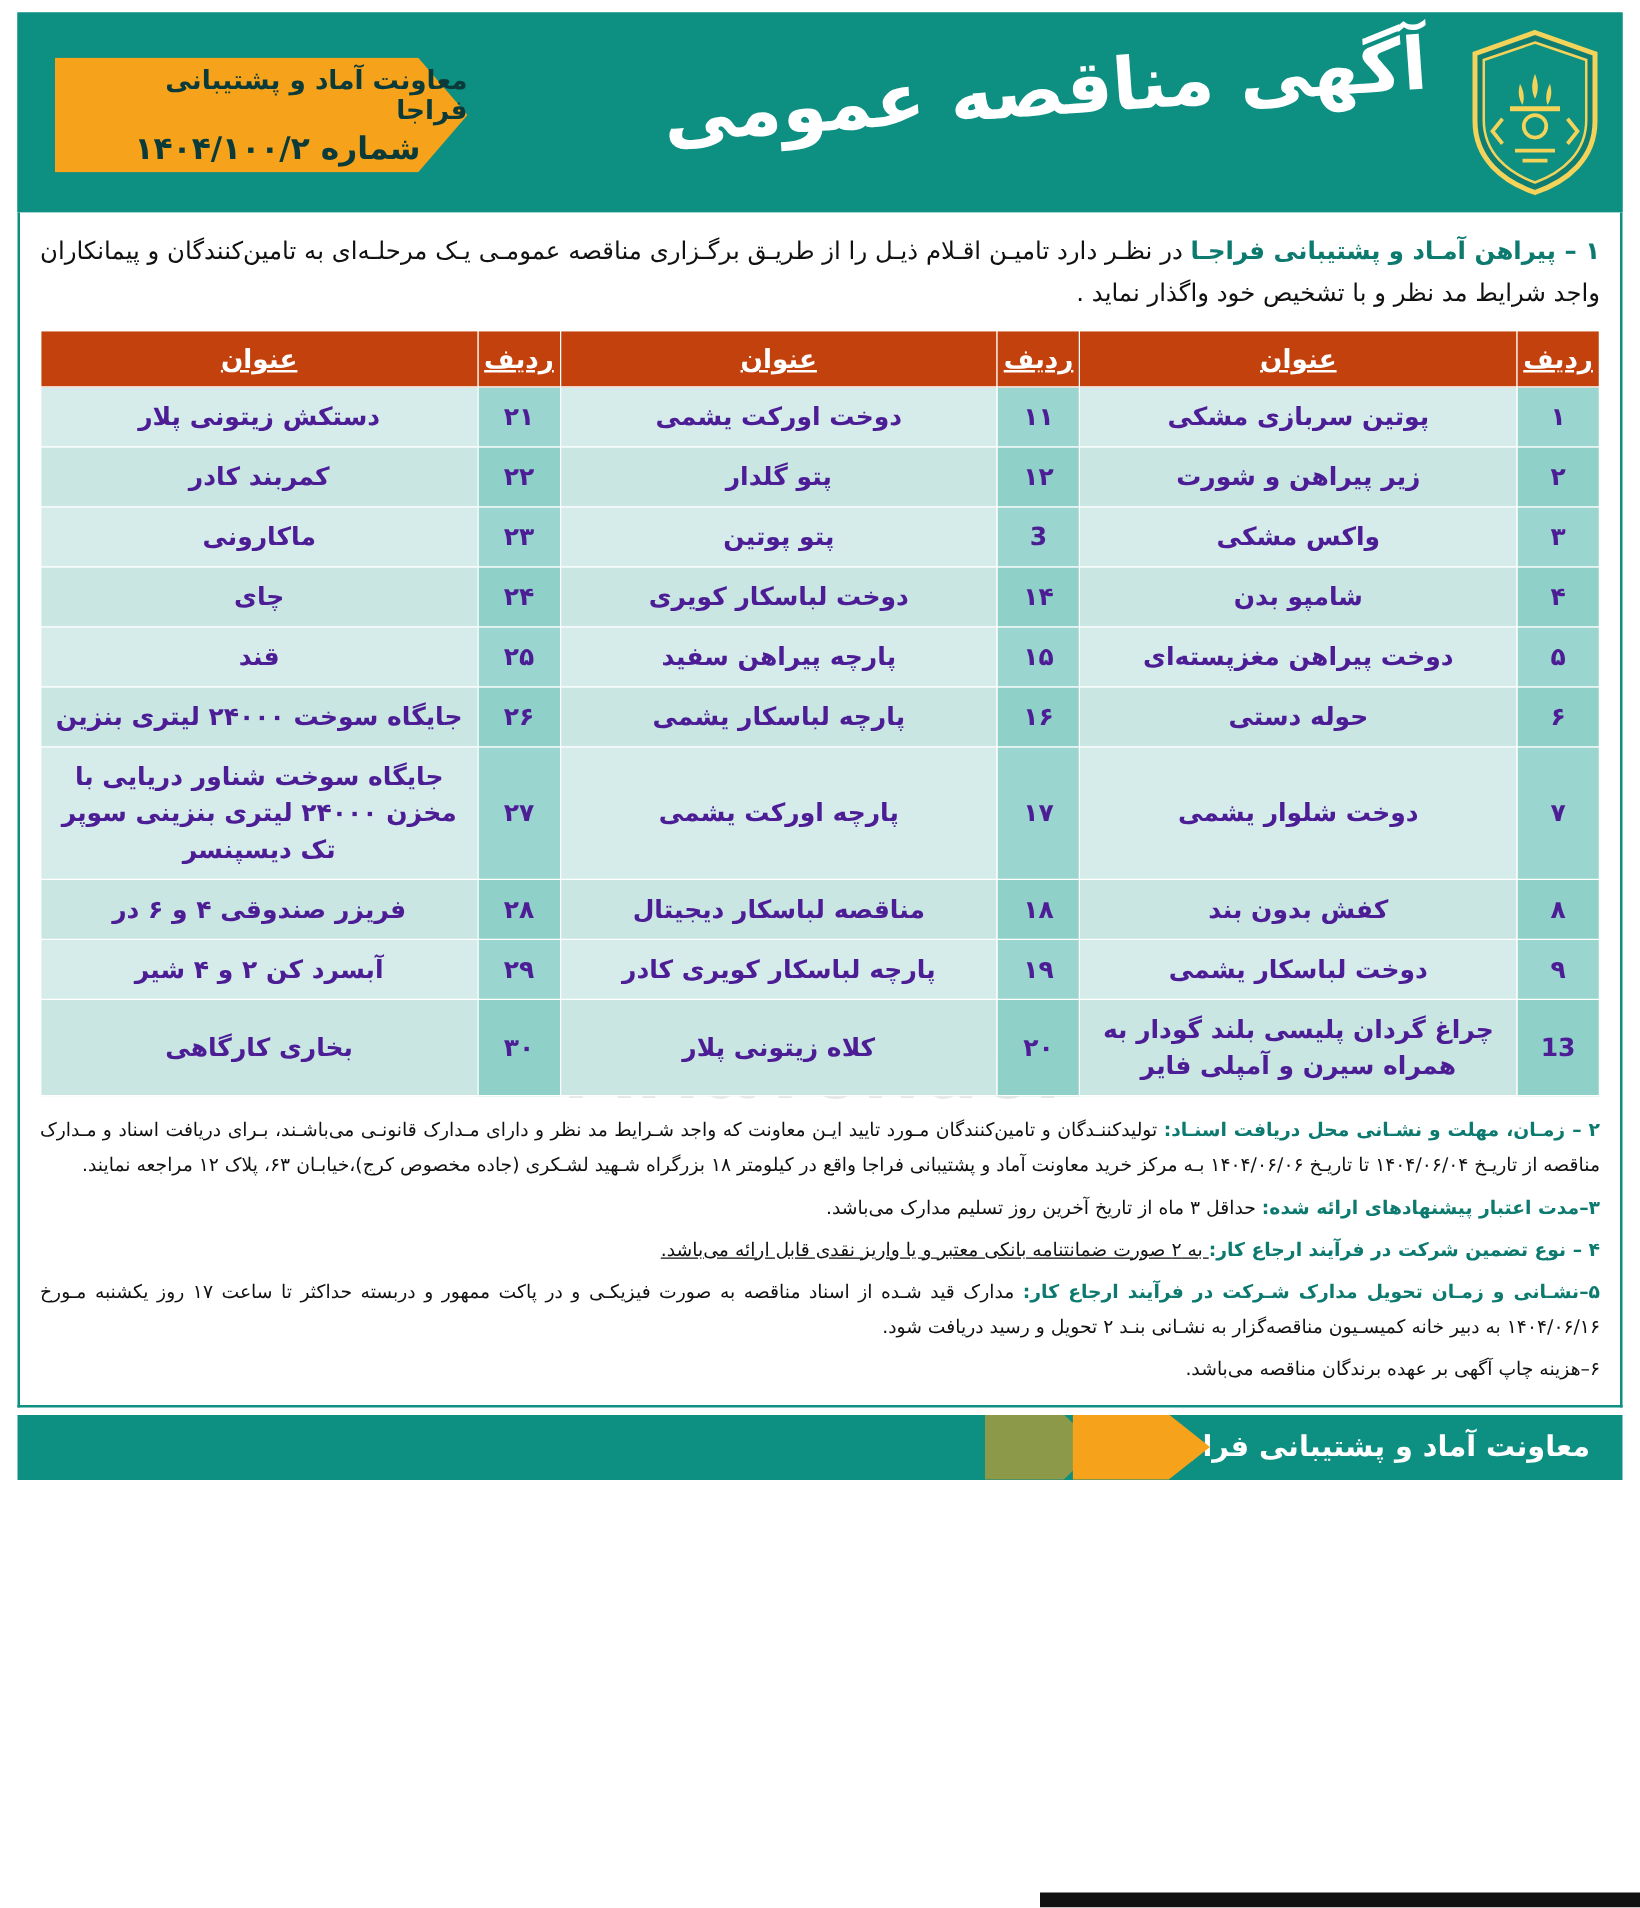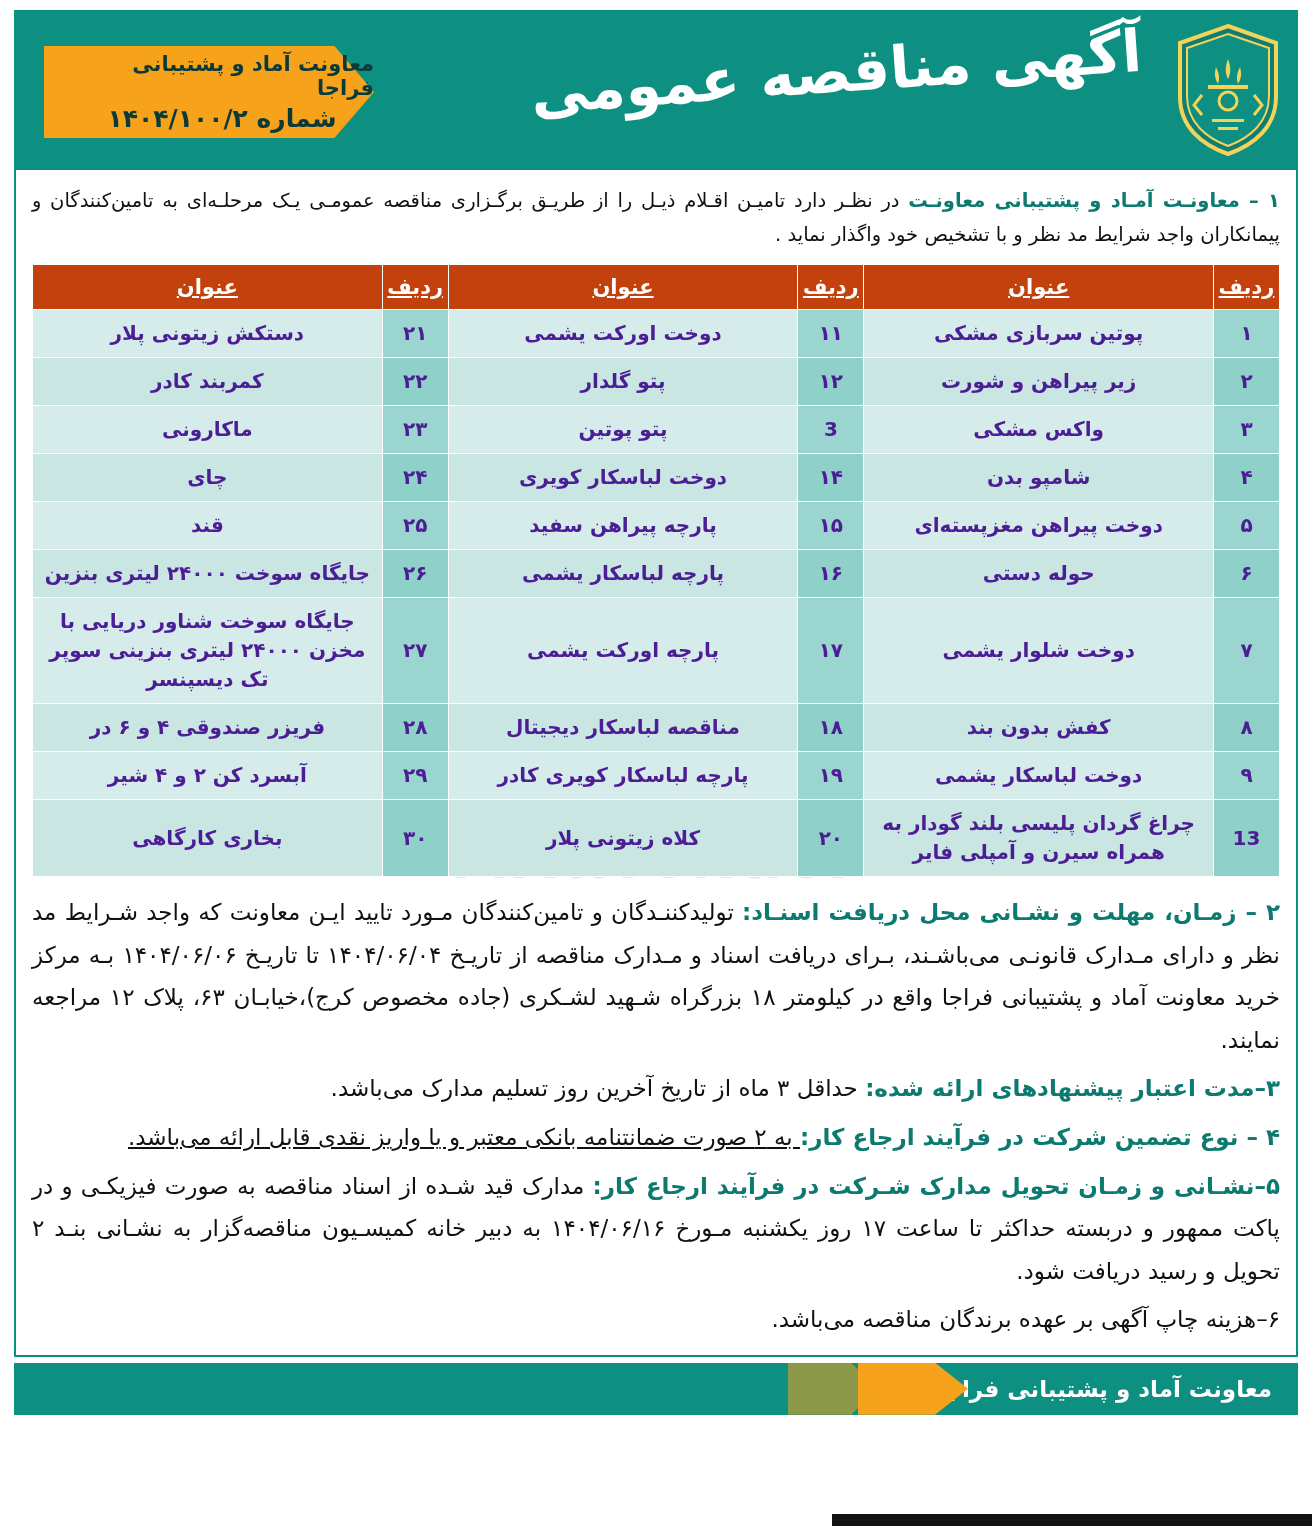--- a/index.html
+++ b/index.html
@@ -155,21 +155,21 @@
   .wm-sub {
     font-size: 26px;
     color: #bdbdbd;
     letter-spacing: 6px;
     margin-top: 6px;
   }
 
   
   .notes {
     margin-top: 14px;
-    font-size: 23px;
+    font-size: 15px;
     line-height: 1.85;
     color: #111;
     text-align: justify;
   }
   .notes p { margin: 0 0 6px 0; font-weight: bold; }
   .notes .teal { color: #0d7a70; }
   .notes .normal { font-weight: normal; }
   .notes .uline { text-decoration: underline; margin-top: 40px; }
 
   
@@ -247,21 +247,21 @@
           <div class="ribbon-line2">شماره ۱۴۰۴/۱۰۰/۲</div>
         </div>
       </div>
     </div>
   </div>
 
   <div class="body-box">
 
     <div class="intro">
       <span class="accent">۱ –</span>
-      <span class="accent">معاونـت آمـاد و پشتیبانی معاونـت</span><span class="normal"> در نظـر دارد تامیـن اقـلام ذیـل را از طریـق برگـزاری مناقصه عمومـی یـک مرحلـه‌ای به تامین‌کنندگان و پیمانکاران واجد شرایط مد نظر و با تشخیص خود واگذار نماید .</span>
+      <span class="accent">پیراهن آمـاد و پشتیبانی فراجـا</span><span class="normal"> در نظـر دارد تامیـن اقـلام ذیـل را از طریـق برگـزاری مناقصه عمومـی یـک مرحلـه‌ای به تامین‌کنندگان و پیمانکاران واجد شرایط مد نظر و با تشخیص خود واگذار نماید .</span>
     </div>
 
     <div class="watermark">
       <div class="wm-main">AriaTender</div>
     </div>
 
     <table class="items">
       <colgroup>
         <col class="c-num">
           <col>

